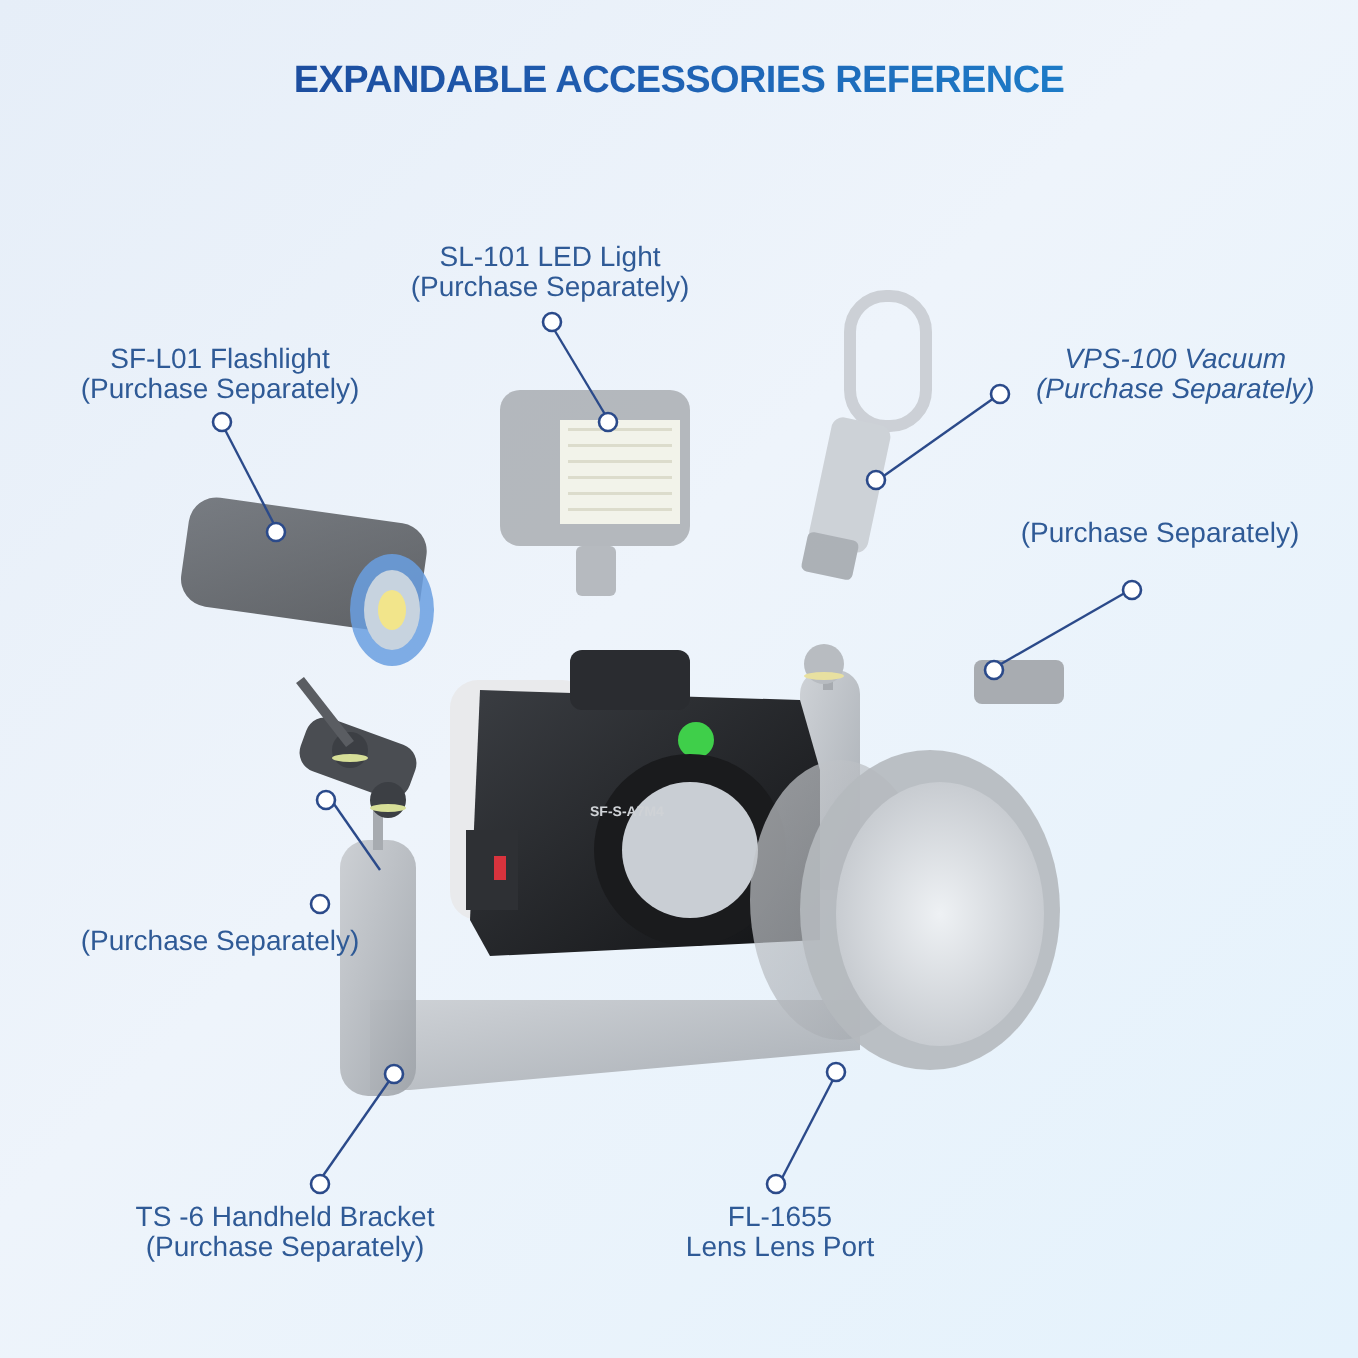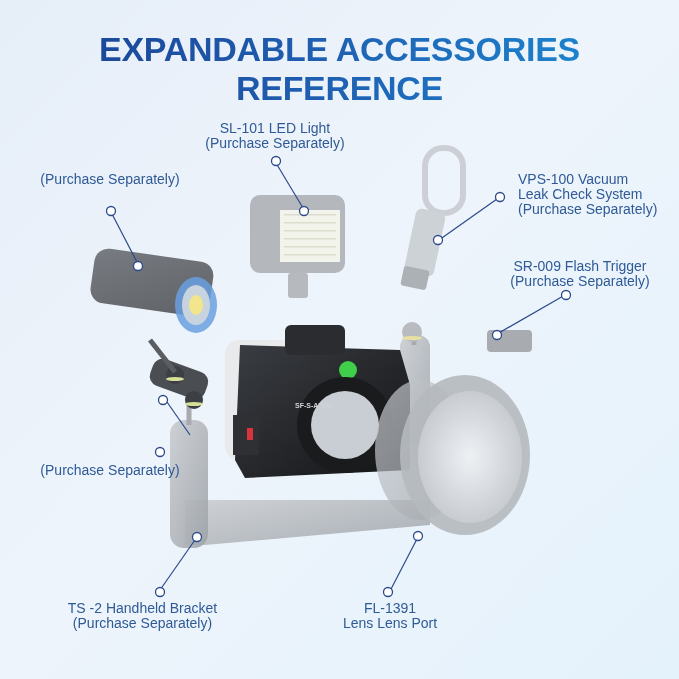--- a/index.html
+++ b/index.html
@@ -4,30 +4,30 @@
   <style>
     * { margin: 0; padding: 0; box-sizing: border-box; }
     html, body { width: 679px; height: 679px; overflow: hidden; }
     body {
       position: relative;
       font-family: "Liberation Sans", sans-serif;
       background: linear-gradient(135deg, #e6eef8 0%, #eef4fb 45%, #e4f2fc 100%);
     }
     .title {
       position: absolute; left: 0; top: 30px; width: 679px;
-      text-align: center; font-size: 34px; font-weight: bold;
+      text-align: center; font-size: 19px; font-weight: bold;
       letter-spacing: -0.3px;
       background: linear-gradient(90deg, #1a3f8f 0%, #1f5db0 45%, #1c8fd6 100%);
       -webkit-background-clip: text; background-clip: text; color: transparent;
     }
     .label {
       position: absolute; color: #2f5a96; font-size: 14px; line-height: 15px;
       text-align: center; white-space: nowrap;
     }
-    .label.left { text-align: left; }
+    .label.left { text-align: center; font-style: italic; }
     .label span { display: block; }
     svg.scene { position: absolute; left: 0; top: 0; }
   </style>
 </head>
 <body>
 
 <div class="title">EXPANDABLE ACCESSORIES REFERENCE</div>
 
 <svg class="scene" width="679" height="679" viewBox="0 0 679 679">
   <defs>
@@ -136,34 +136,33 @@
     <circle cx="418" cy="536" r="4.5"></circle>
       <circle cx="388" cy="592" r="4.5"></circle>
   </g>
 </svg>
 
 <div class="label" style="left:195px; top:121px; width:160px;">
   <span>SL-101 LED Light</span>
   <span>(Purchase Separately)</span>
 </div>
 <div class="label" style="left:30px; top:172px; width:160px;">
+  <span>SF-L01 Flashlight</span>
   <span>(Purchase Separately)</span>
 </div>
 <div class="label left" style="left:518px; top:172px;">
   <span>VPS-100 Vacuum</span>
-  <span>Leak Check System</span>
   <span>(Purchase Separately)</span>
 </div>
 <div class="label" style="left:505px; top:259px; width:150px;">
-  <span>SR-009 Flash Trigger</span>
   <span>(Purchase Separately)</span>
 </div>
 <div class="label" style="left:30px; top:463px; width:160px;">
   <span>(Purchase Separately)</span>
 </div>
 <div class="label" style="left:60px; top:601px; width:165px;">
-  <span>TS -2 Handheld Bracket</span>
+  <span>TS -6 Handheld Bracket</span>
   <span>(Purchase Separately)</span>
 </div>
 <div class="label" style="left:340px; top:601px; width:100px;">
-  <span>FL-1391</span>
+  <span>FL-1655</span>
   <span>Lens Lens Port</span>
 </div>
 
 </body></html>

